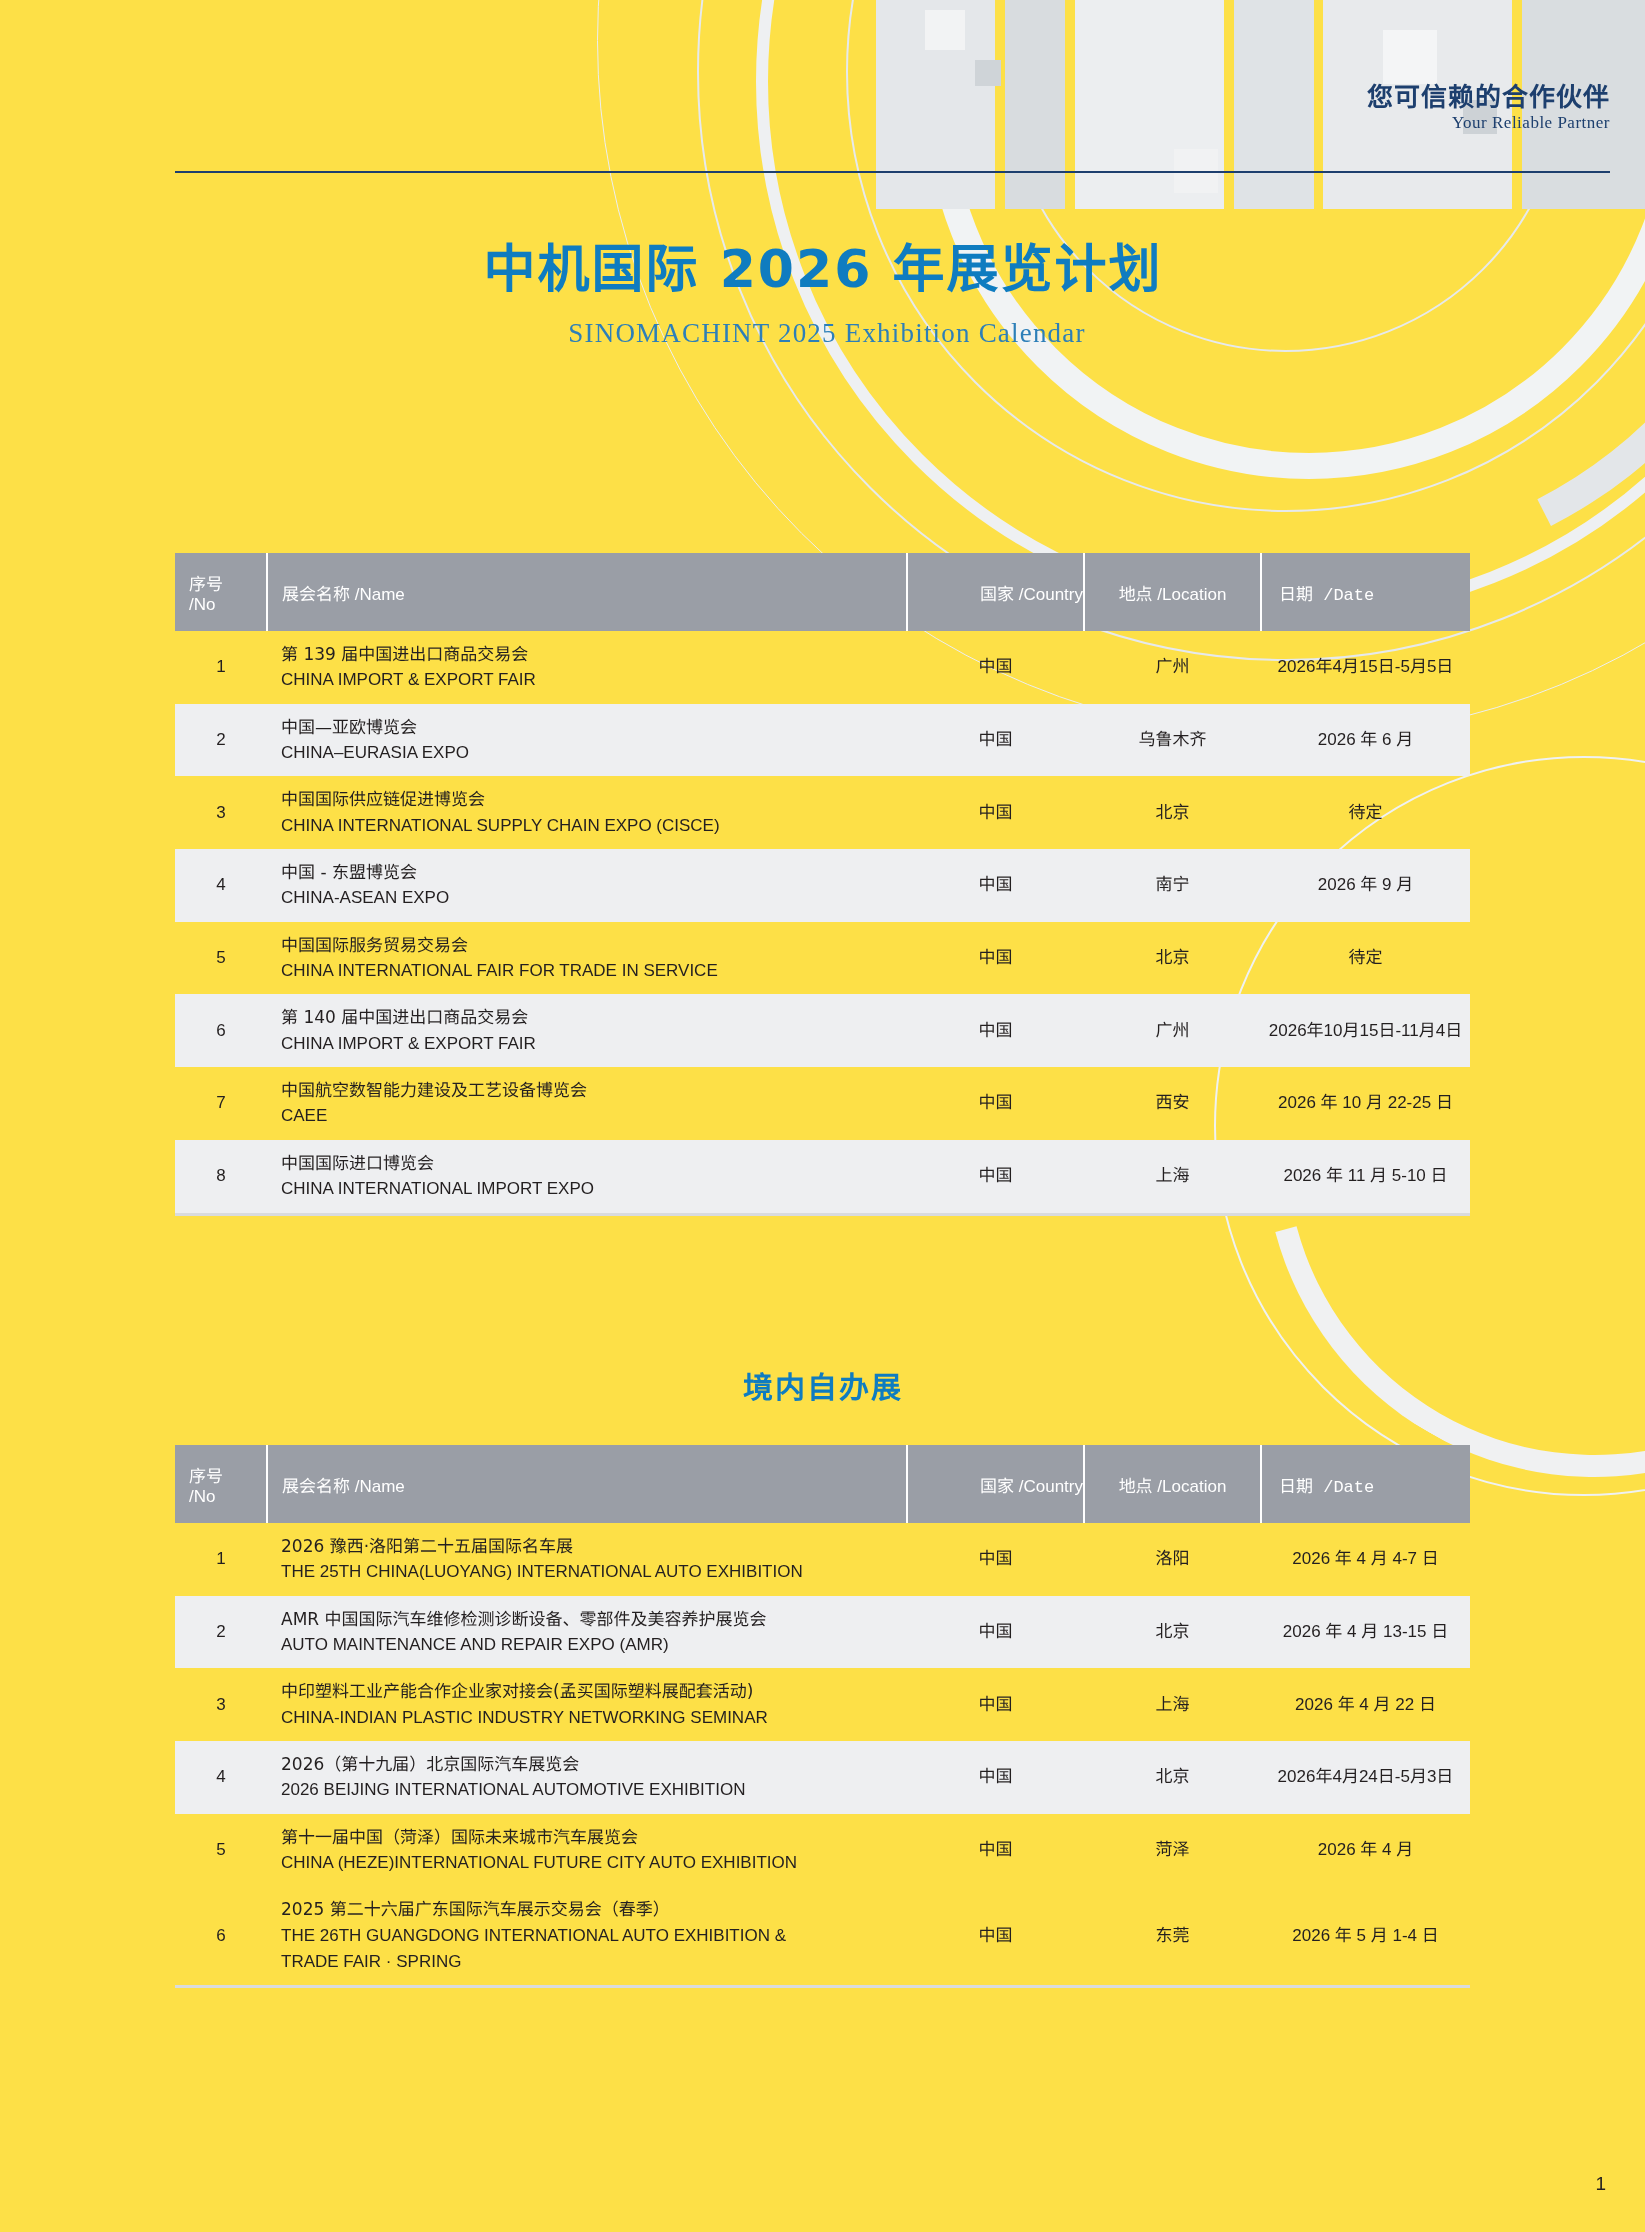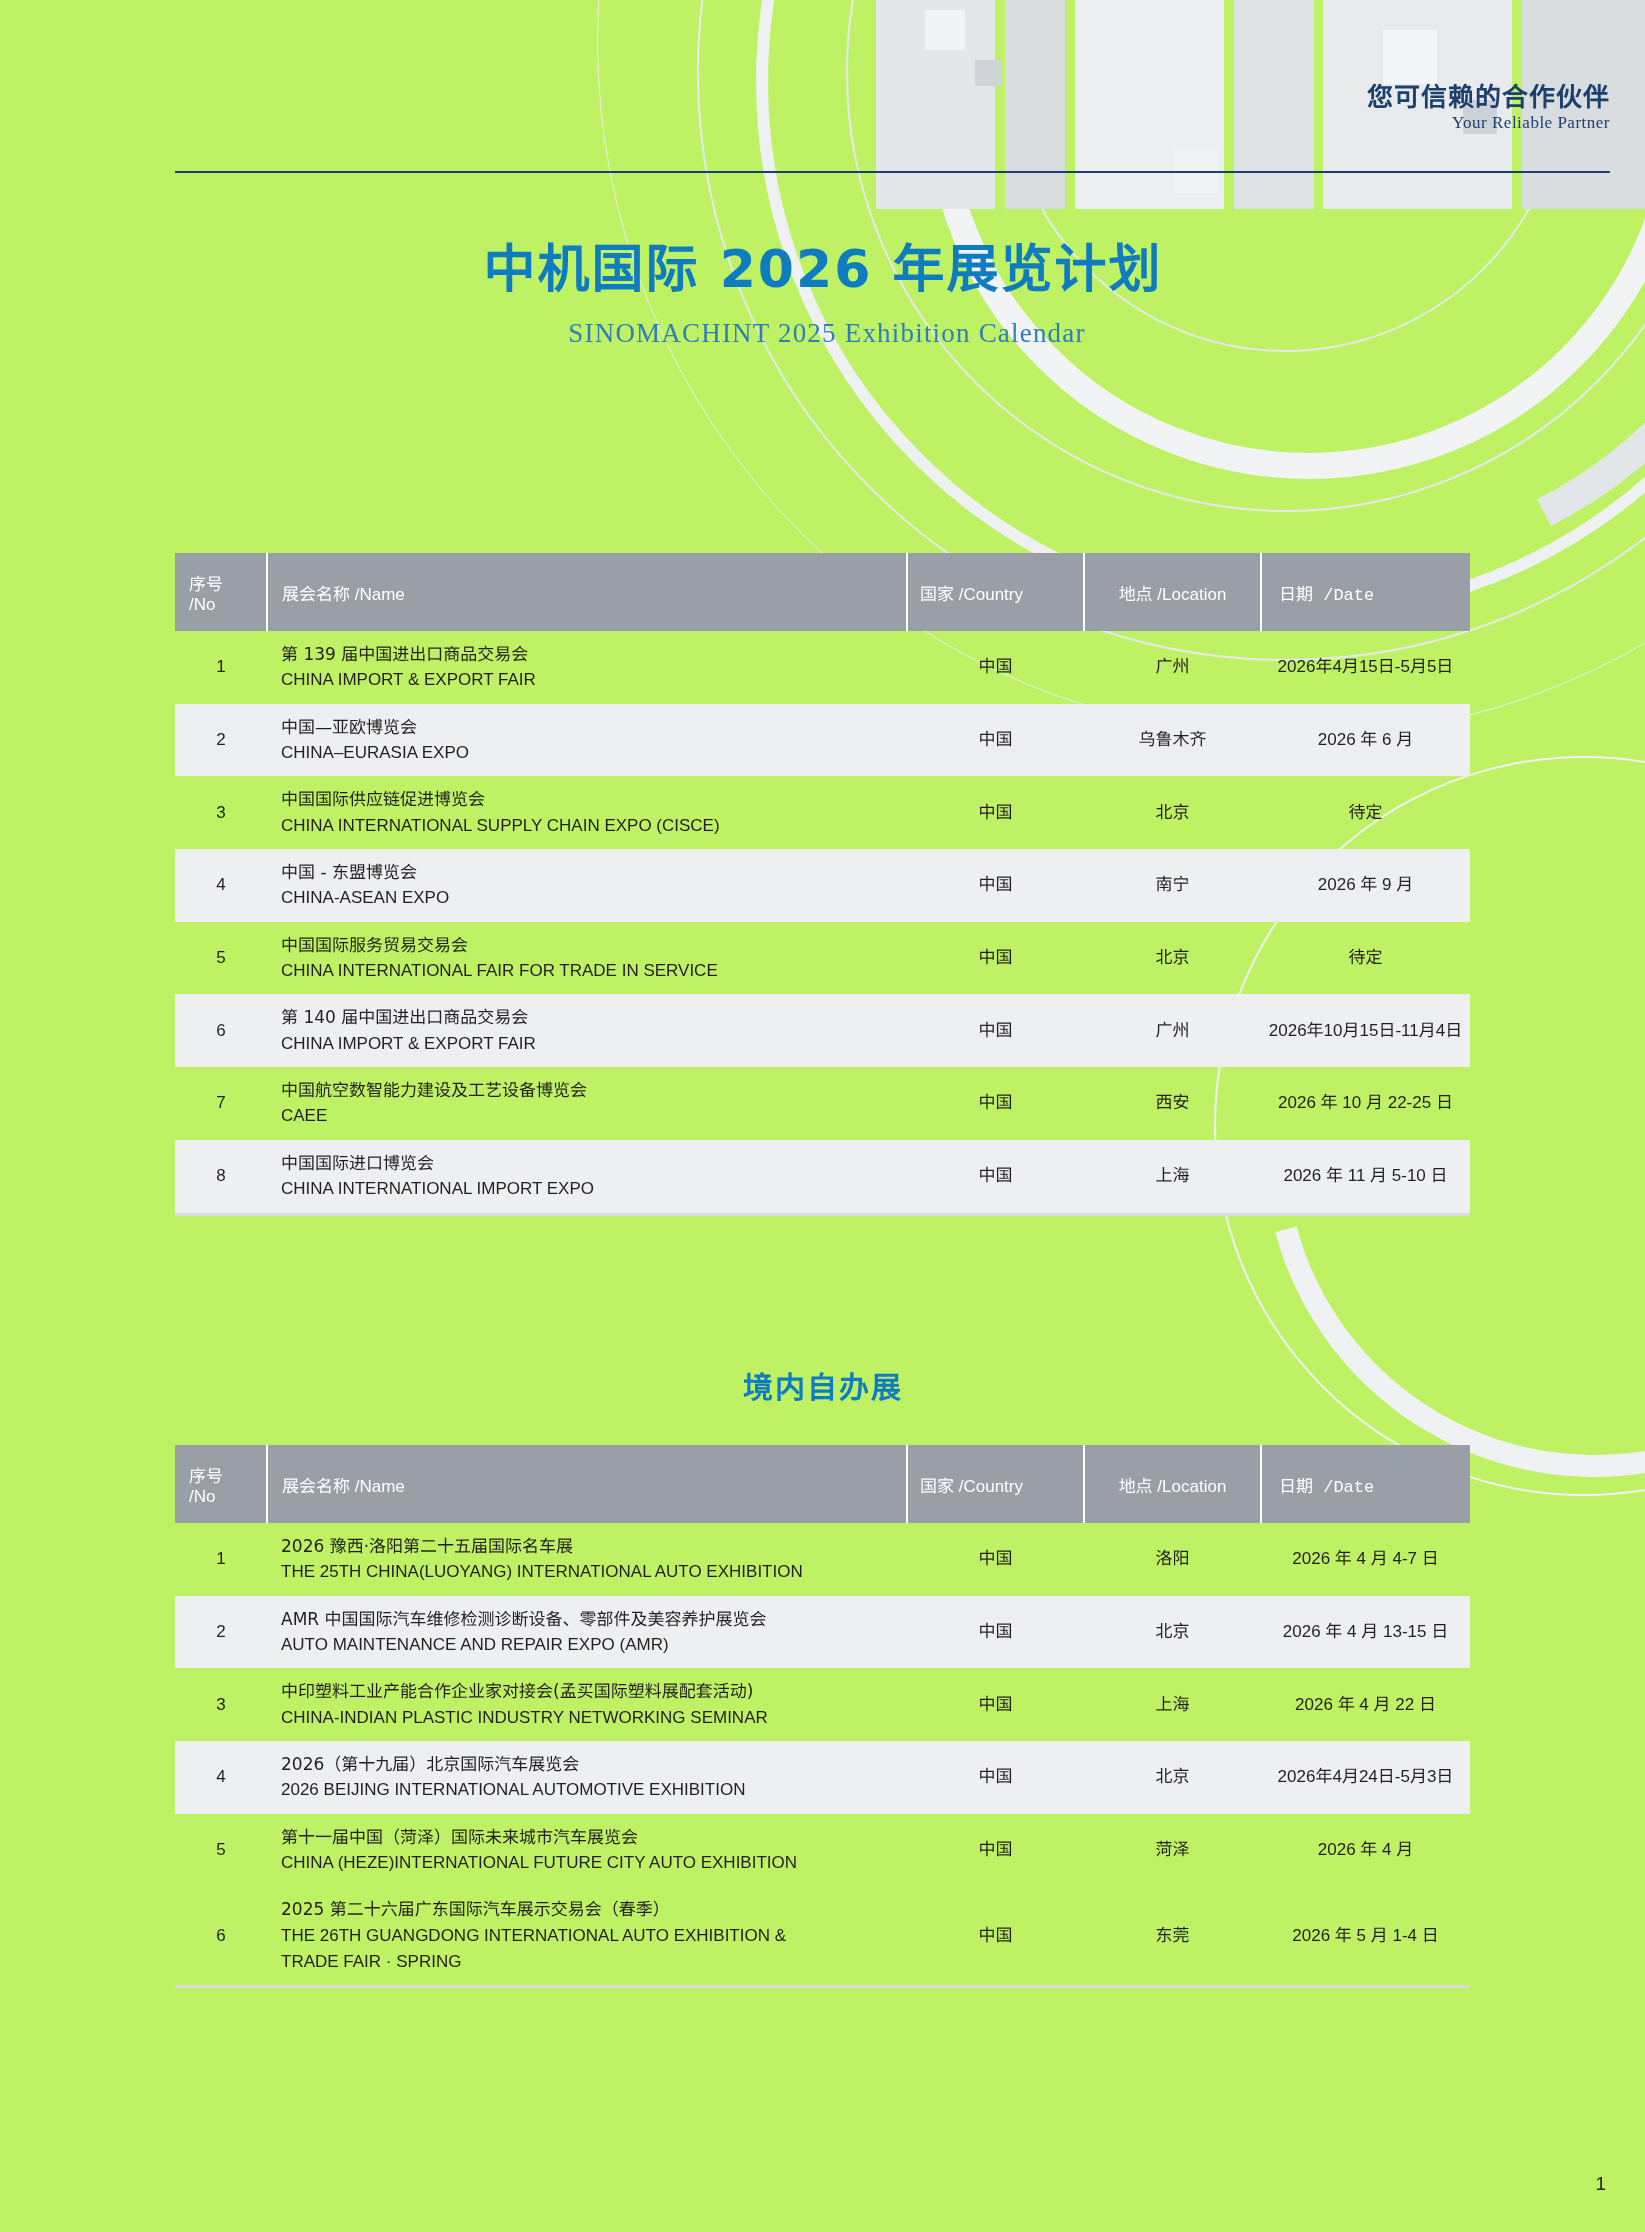--- a/index.html
+++ b/index.html
@@ -9,21 +9,21 @@
   }
   body {
     font-family: "Liberation Sans", "DejaVu Sans", sans-serif;
     color: #231f20;
   }
   .page {
     position: relative;
     width: 1646px;
     height: 2233px;
     overflow: hidden;
-    background: #bef264;
+    background: #fde047;
   }
 
   
   .bg-deco {
     position: absolute;
     inset: 0;
     overflow: hidden;
     pointer-events: none;
   }
   .bg-deco .band {
@@ -148,21 +148,21 @@
     background: #9a9ea6;
     color: #ffffff;
     font-weight: 400;
     font-size: 17px;
     height: 44px;
     text-align: left;
     padding: 0 14px;
     border-right: 2px solid #ffffff;
   }
   table.cal thead th.c-no { width: 92px; }
-  table.cal thead th.c-country { width: 177px; text-align: left; padding: 12px; margin-left: 20px; }
+  table.cal thead th.c-country { width: 177px; text-align: right; padding: 0; margin-left: 20px; }
   table.cal thead th.c-loc { width: 177px; text-align: center; padding: 12px; }
   table.cal thead th.c-date { width: 209px; text-align: left; padding: 17px; border-right: none; font-family: Liberation Mono, monospace; }
 
   table.cal tbody td {
     font-size: 17px;
     vertical-align: middle;
     padding: 10px 14px;
     line-height: 1.55;
   }
   table.cal tbody tr.alt td {

